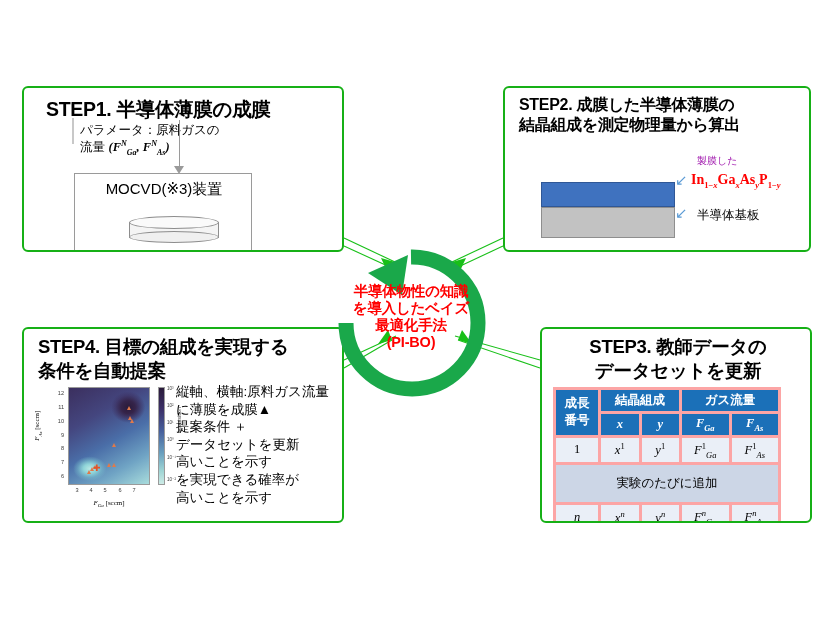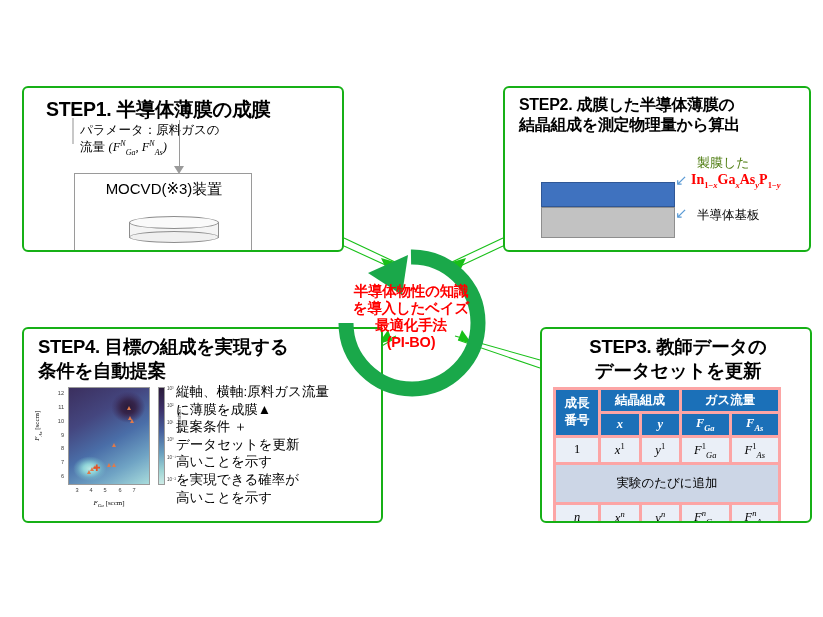--- a/index.html
+++ b/index.html
@@ -23,50 +23,50 @@
   .step-title{
     font-weight:bold;
     color:#000000;
     letter-spacing:-0.3px;
   }
 
   
   #step1{left:22px;top:86px;width:322px;height:166px;}
   #step1 .step-title{position:absolute;left:22px;top:8px;font-size:19.5px;white-space:nowrap;}
   #s1-param{position:absolute;left:56px;top:34px;width:190px;font-size:12.5px;line-height:1.35;color:#000;}
-  #s1-param .frm{font-family:"Liberation Serif","DejaVu Serif",serif;font-style:italic;}
+  #s1-param .frm{font-family:"Liberation Serif","DejaVu Serif",serif;font-style:italic;font-weight:bold;}
   #s1-arrowline{position:absolute;left:155px;top:32px;width:1px;height:48px;background:#9a9a9a;}
   #s1-arrowhead{position:absolute;left:150px;top:78px;width:0;height:0;
      border-left:5px solid transparent;border-right:5px solid transparent;border-top:8px solid #9a9a9a;}
   #s1-barleft{position:absolute;left:48px;top:30px;width:2px;height:26px;background:#c8c8c8;}
   #s1-chamber{position:absolute;left:50px;top:85px;width:178px;height:78px;border:1px solid #9a9a9a;border-bottom:none;box-sizing:border-box;background:#fff;}
   #s1-mocvd{position:absolute;left:60px;top:92px;width:160px;text-align:center;font-size:15px;color:#000;white-space:nowrap;}
   #s1-leftlabel{position:absolute;left:3px;top:114px;width:95px;font-size:12.5px;line-height:1.3;color:#000;}
   
   #s1-cyl{position:absolute;left:105px;top:128px;width:90px;height:26px;}
   #s1-cyl .body{position:absolute;left:0;top:6px;width:90px;height:16px;background:#f4f4f4;border:1px solid #8d8d8d;box-sizing:border-box;}
   #s1-cyl .topell{position:absolute;left:0;top:0px;width:90px;height:13px;background:#fafafa;border:1px solid #8d8d8d;border-radius:50%;box-sizing:border-box;}
   #s1-cyl .botell{position:absolute;left:0;top:15px;width:90px;height:12px;background:#f0f0f0;border:1px solid #8d8d8d;border-radius:50%;box-sizing:border-box;}
 
   
   #step2{left:503px;top:86px;width:308px;height:166px;}
   #step2 .step-title{position:absolute;left:14px;top:7px;width:292px;font-size:16px;line-height:1.25;}
   #s2-stack{position:absolute;left:36px;top:94px;width:134px;height:56px;}
   #s2-film{position:absolute;left:0;top:0;width:134px;height:25px;background:#3f72bf;border:1px solid #2f5796;box-sizing:border-box;}
   #s2-sub{position:absolute;left:0;top:25px;width:134px;height:31px;background:#c2c2c2;border:1px solid #8e8e8e;box-sizing:border-box;}
-  #s2-cap{position:absolute;left:192px;top:66px;width:110px;text-align:left;font-size:13px;color:#4d7c0f;white-space:nowrap;}
+  #s2-cap{position:absolute;left:192px;top:66px;width:110px;text-align:left;font-size:10px;color:#a21caf;white-space:nowrap;}
   #s2-formula{position:absolute;left:186px;top:84px;font-size:14px;font-weight:bold;color:#ff0000;
      font-family:"Liberation Serif","DejaVu Serif",serif;white-space:nowrap;}
   #s2-sublabel{position:absolute;left:192px;top:119px;font-size:12.5px;color:#000;white-space:nowrap;}
   .s2arrow{position:absolute;color:#5b9bd5;font-size:15px;line-height:1;}
   #s2-a1{left:170px;top:84px;}
   #s2-a2{left:170px;top:117px;}
 
   
-  #step4{left:22px;top:327px;width:361px;height:196px;}
+  #step4{left:22px;top:327px;width:322px;height:196px;}
   #step4 .step-title{position:absolute;left:14px;top:6px;width:300px;font-size:18.5px;line-height:1.3;}
   #s4-annot{position:absolute;left:152px;top:54px;width:180px;font-size:13.5px;line-height:1.305;color:#000;white-space:nowrap;}
 
   
   #fig{position:absolute;left:6px;top:54px;width:148px;height:134px;}
   #fig-plot{position:absolute;left:38px;top:4px;width:82px;height:98px;border:1px solid #9a9a9a;box-sizing:border-box;overflow:hidden;
     background:
       radial-gradient(closest-side at 74% 20%, #2a1a3a 0%, #35244a 34%, rgba(60,48,96,0.55) 62%, rgba(70,60,110,0) 82%),
       radial-gradient(closest-side at 26% 84%, #b9e8e4 0%, #8fd4d8 30%, rgba(120,190,205,0.5) 58%, rgba(130,180,205,0) 80%),
       linear-gradient(150deg,#3b2f5e 0%,#44467f 30%,#4a6ea8 55%,#6fa3c4 78%,#a8dcdc 100%);

